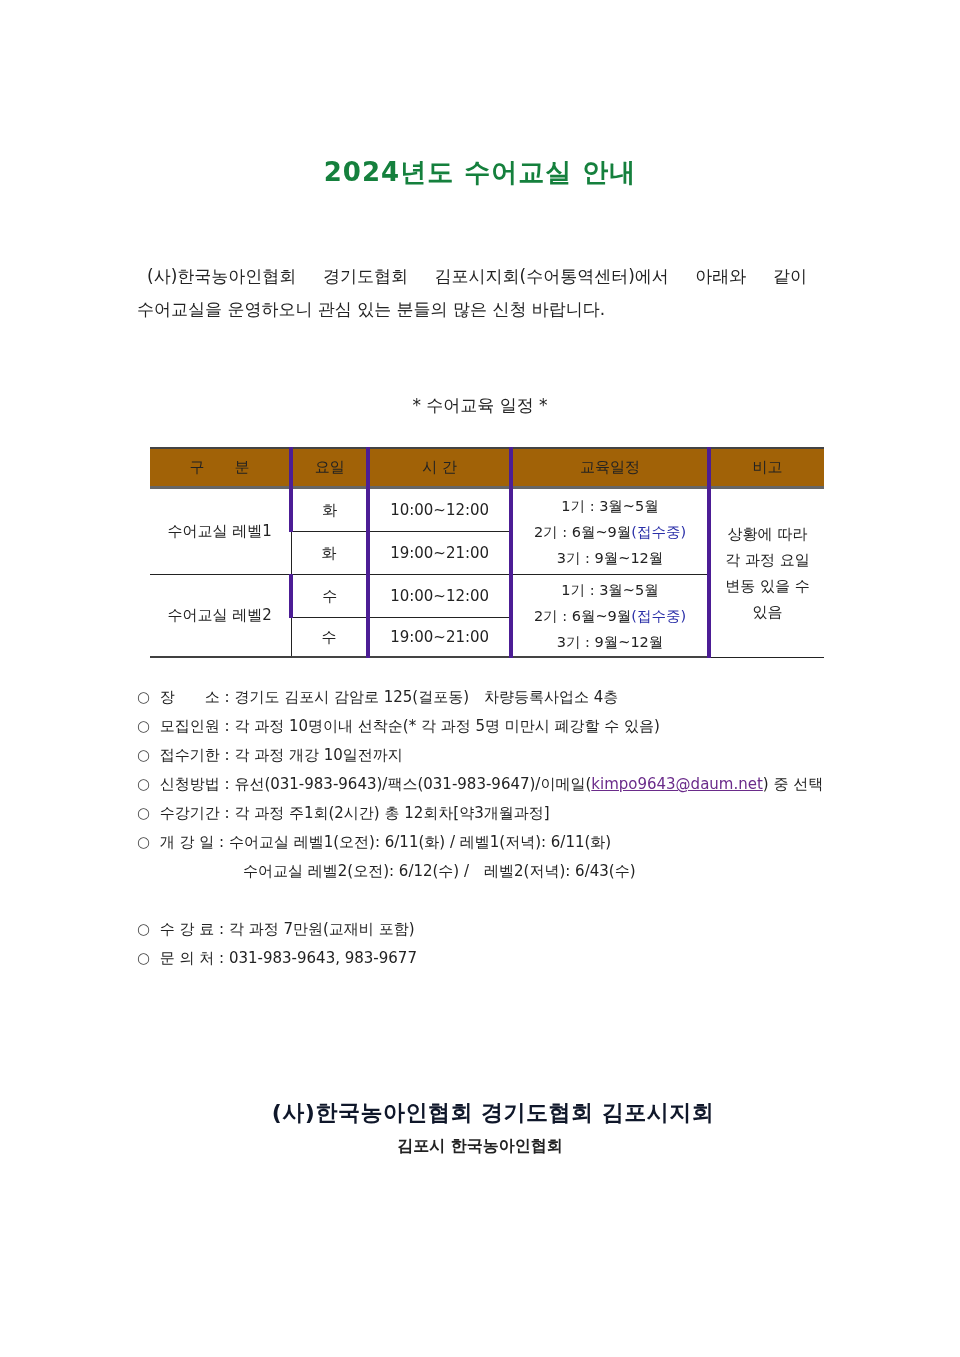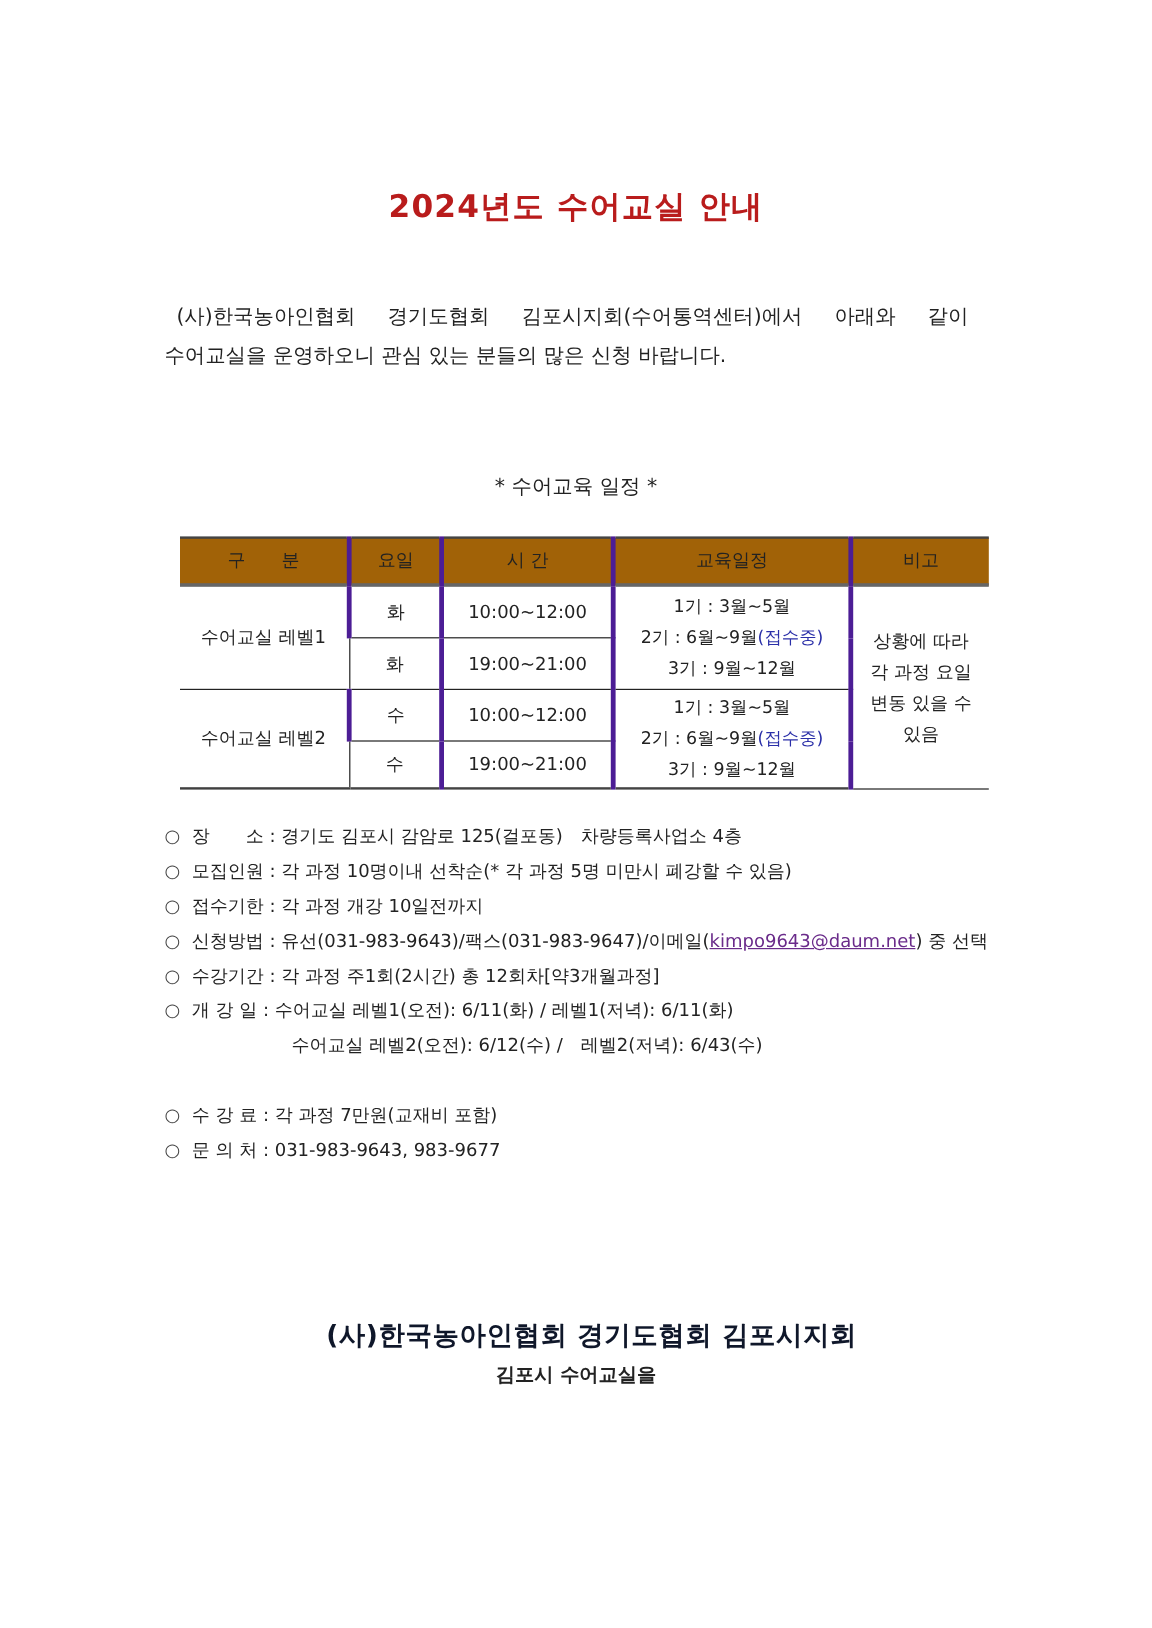--- a/index.html
+++ b/index.html
@@ -1,20 +1,20 @@
 <!DOCTYPE html>
 <html><head>
 <meta charset="utf-8">
 <style>
   html, body { margin: 0; padding: 0; background: #ffffff; }
   body { width: 960px; height: 1357px; position: relative; overflow: hidden;
          font-family: "DejaVu Sans", "Liberation Sans", sans-serif; color: #222; }
   .abs { position: absolute; }
-  .title { left: 0; width: 960px; top: 155px; text-align: center; font-size: 26px; font-weight: bold; letter-spacing: 1px; color: #b91c1c; }
-  .intro { left: 137px; width: 670px; top: 248px; font-size: 17px; line-height: 33px; color: #222; }
+  .title { left: 0; width: 960px; top: 155px; text-align: center; font-size: 26px; font-weight: bold; letter-spacing: 1px; color: #15803d; }
+  .intro { left: 137px; width: 670px; top: 260px; font-size: 17px; line-height: 33px; color: #222; }
   .intro .l1 { padding-left: 10px; display: block; text-align: justify; text-align-last: justify; }
   .intro .l2 { display: block; }
   .subtitle { left: 0; width: 960px; top: 394px; text-align: center; font-size: 17px; color: #222; }
   table.sched { position: absolute; left: 150px; top: 447px; width: 674px; border-collapse: collapse; font-size: 15px; color: #222; }
   table.sched th { background: #a16207; font-weight: normal; height: 37px; border-top: 2px solid #444; border-bottom: 3px solid #666; }
   table.sched td, table.sched th { border-left: 4px solid #4c1d95; border-right: 1px solid #222; text-align: center; padding: 0; }
   table.sched tr > :first-child { border-left: none; }
   table.sched tr > :last-child { border-right: none; }
   table.sched td { border-bottom: 1px solid #222; }
   table.sched tr.last td { border-bottom: 2px solid #444; }
@@ -97,13 +97,13 @@
   <div class="item"><span class="bullet">○</span> <span>신청방법</span> <span>: 유선(031-983-9643)/팩스(031-983-9647)/이메일(</span><a class="email">kimpo9643@daum.net</a><span>) 중 선택</span></div>
   <div class="item"><span class="bullet">○</span> <span>수강기간</span> <span>: 각 과정 주1회(2시간) 총 12회차[약3개월과정]</span></div>
   <div class="item"><span class="bullet">○</span> <span>개 강 일</span> <span>: 수어교실 레벨1(오전): 6/11(화) / 레벨1(저녁): 6/11(화)</span></div>
   <div class="item cont">수어교실 레벨2(오전): 6/12(수) /　레벨2(저녁): 6/43(수)</div>
   <div class="gap"></div>
   <div class="item"><span class="bullet">○</span> <span>수 강 료</span> <span>: 각 과정 7만원(교재비 포함)</span></div>
   <div class="item"><span class="bullet">○</span> <span>문 의 처</span> <span>: 031-983-9643, 983-9677</span></div>
 </div>
 
 <div class="abs org">(사)한국농아인협회 경기도협회 김포시지회</div>
-<div class="abs center">김포시 수어교실을</div>
+<div class="abs center">김포시 한국농아인협회</div>
 
 </body></html>

